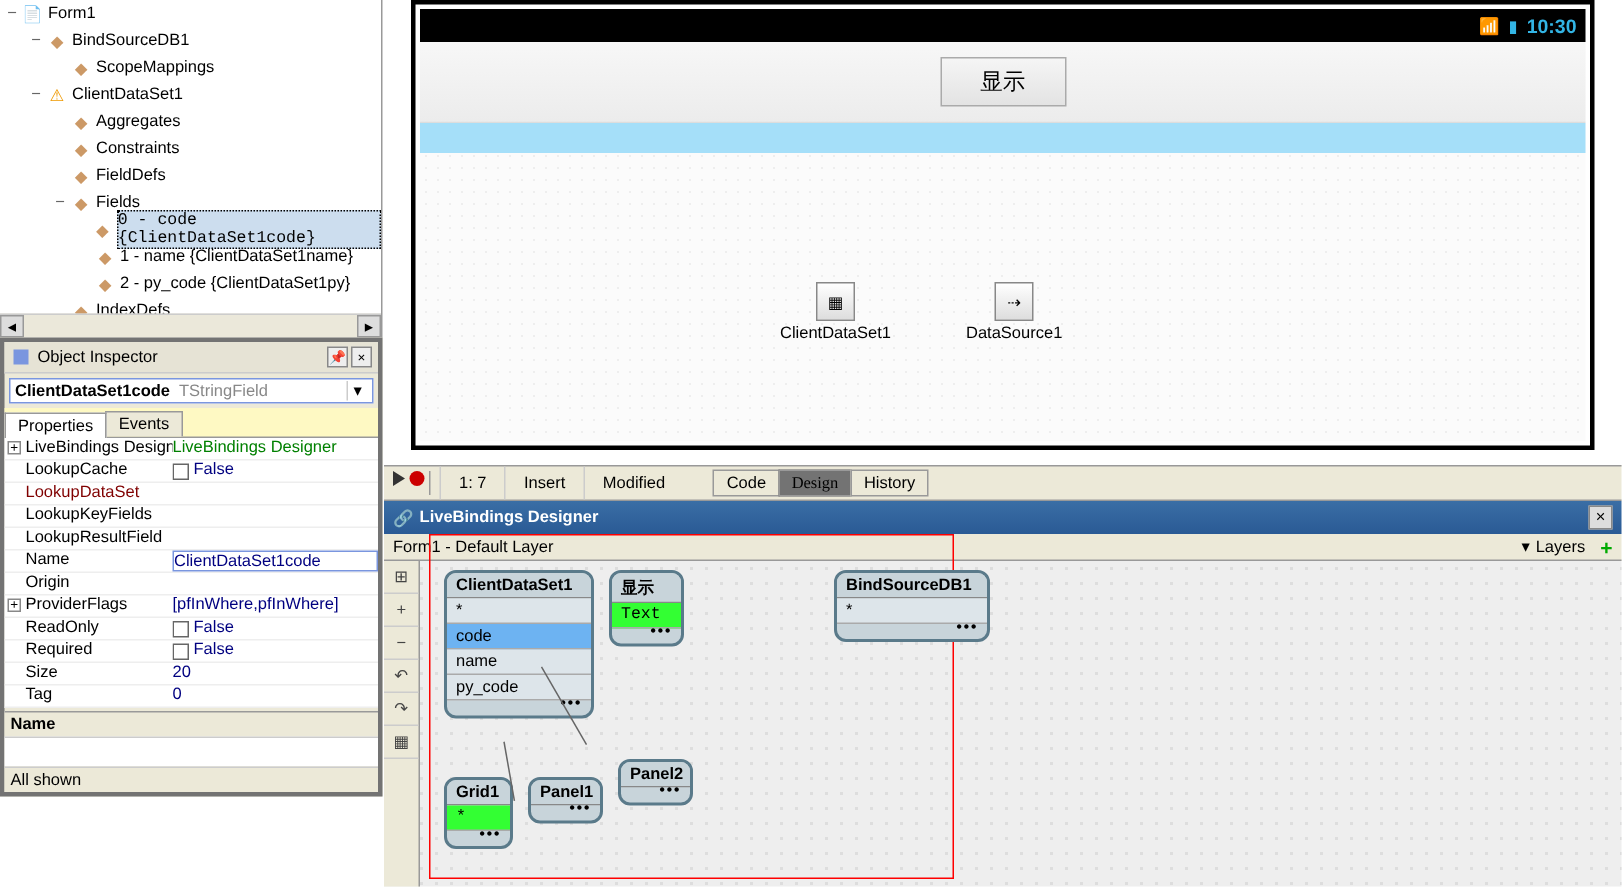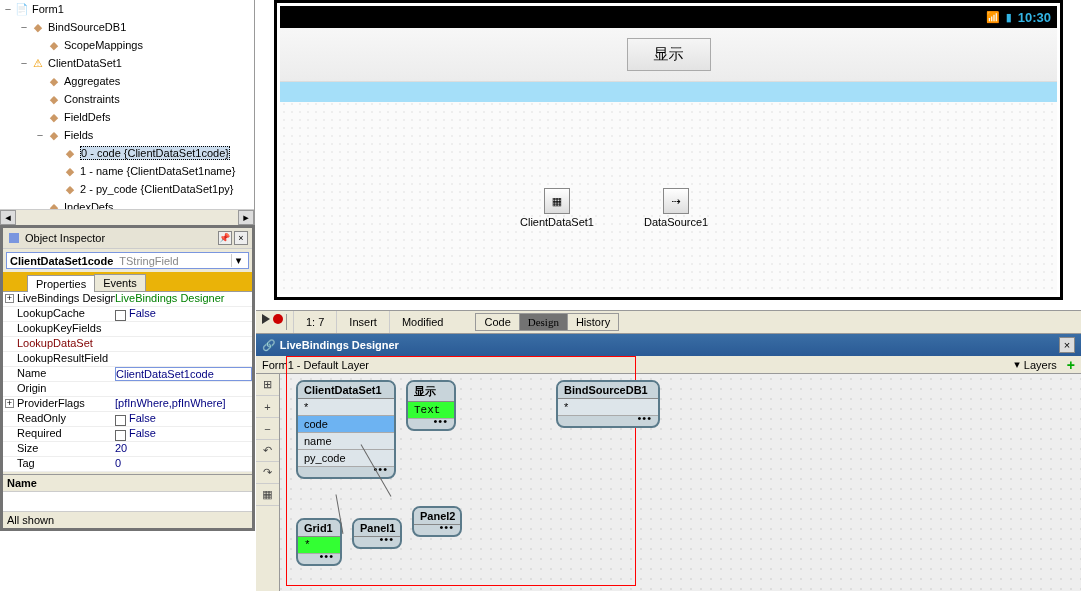--- a/index.html
+++ b/index.html
@@ -1,31 +1,31 @@
 <!DOCTYPE html>
 <html><head>
 <meta charset="utf-8">
 <style>
   * { box-sizing: border-box; font-family: Tahoma, Arial, sans-serif; font-size: 11px; }
   body { margin:0; padding:0; background:#fff; width:1081px; height:591px; position:relative; overflow:hidden;}
   .tree-area { position:absolute; left:0; top:0; width:255px; height:225px; background:#fff; border-right:1px solid #999; overflow:auto;}
   .tree-area .row { display:flex; align-items:center; height:18px; padding-left:0;}
   .tree-area .exp { width:12px; text-align:center; color:#666; }
   .tree-area .ic { width:16px; height:16px; margin-right:2px; display:inline-flex; align-items:center; justify-content:center;}
-  .tree-area .sel { background:#cde; border:1px dotted #000;}
+  .tree-area .sel { background:#cde; border:1px dotted #000;font-family:Liberation Mono, monospace;}
   .scrollbar-h { position:absolute; left:0; bottom:0; height:16px; right:0; background:#ebe8da; border-top:1px solid #ccc;}
   .obj-insp { position:absolute; left:0; top:225px; width:255px; height:306px; background:#ece9d8; border:3px solid #737373;}
   .oi-title { display:flex; align-items:center; padding:3px 4px; background:#e6e3d5; border-bottom:1px solid #ccc;}
   .oi-title svg{margin-right:4px;}
   .oi-pin { margin-left:auto; display:flex; gap:2px;}
   .oi-pin div{width:14px;height:14px;border:1px solid #888;background:#eee;font-size:9px;line-height:12px;text-align:center;}
   .oi-select { background:#fff; border:1px solid #7a96df; margin:3px; display:flex; align-items:center; padding:1px 3px;}
   .oi-select .typ{color:#888;margin-left:6px;}
   .oi-select .dd{margin-left:auto;width:14px;text-align:center;border-left:1px solid #ccc;}
-  .oi-tabs { display:flex; border-bottom:1px solid #999; background:#eab308; padding-top:2px;padding-left:24px;}
+  .oi-tabs { display:flex; border-bottom:1px solid #999; background:#fef9c3; padding-top:2px;}
   .oi-tabs .t{padding:2px 8px; border:1px solid #999; border-bottom:none; background:#ece9d8; margin-right:-1px;}
   .oi-tabs .t.active{background:#fff; position:relative; top:1px;}
   .proplist { background:#fff; overflow:auto; height:180px;}
   .proplist .pr { display:flex; height:15px; border-bottom:1px solid #eee;}
   .proplist .pk { width:112px; padding-left:14px; position:relative; color:#000; white-space:nowrap; overflow:hidden;}
   .proplist .pk .pm{position:absolute;left:2px;top:2px;width:9px;height:9px;border:1px solid #888;line-height:7px;text-align:center;font-size:9px;}
   .proplist .pv { flex:1; color:#000080; white-space:nowrap; overflow:hidden;}
   .proplist .pv.edit{border:1px solid #7a96df; background:#fff;}
   .proplist .chk{display:inline-block;width:11px;height:11px;border:1px solid #666;background:#fff;margin-right:3px;vertical-align:middle;position:relative;top:1px;}
   .oi-foot { position:absolute; bottom:0; left:0; right:0;}
@@ -165,25 +165,25 @@
   <div class="proplist" id="proplist">
       <div class="pr">
         <div class="pk">LiveBindings Designer<span class="pm">+</span></div>
         <div class="pv" style="color: rgb(0, 128, 0);">LiveBindings Designer</div>
       </div>
       <div class="pr">
         <div class="pk">LookupCache</div>
         <div class="pv"><span class="chk"></span>False</div>
       </div>
       <div class="pr">
+        <div class="pk" style="color: rgb(128, 0, 0);">LookupDataSet</div>
+        <div class="pv"></div>
+      </div>
+      <div class="pr">
         <div class="pk">LookupKeyFields</div>
-        <div class="pv"></div>
-      </div>
-      <div class="pr">
-        <div class="pk" style="color: rgb(128, 0, 0);">LookupDataSet</div>
         <div class="pv"></div>
       </div>
       <div class="pr">
         <div class="pk">LookupResultField</div>
         <div class="pv"></div>
       </div>
       <div class="pr">
         <div class="pk">Name</div>
         <div class="pv edit">ClientDataSet1code</div>
       </div>

